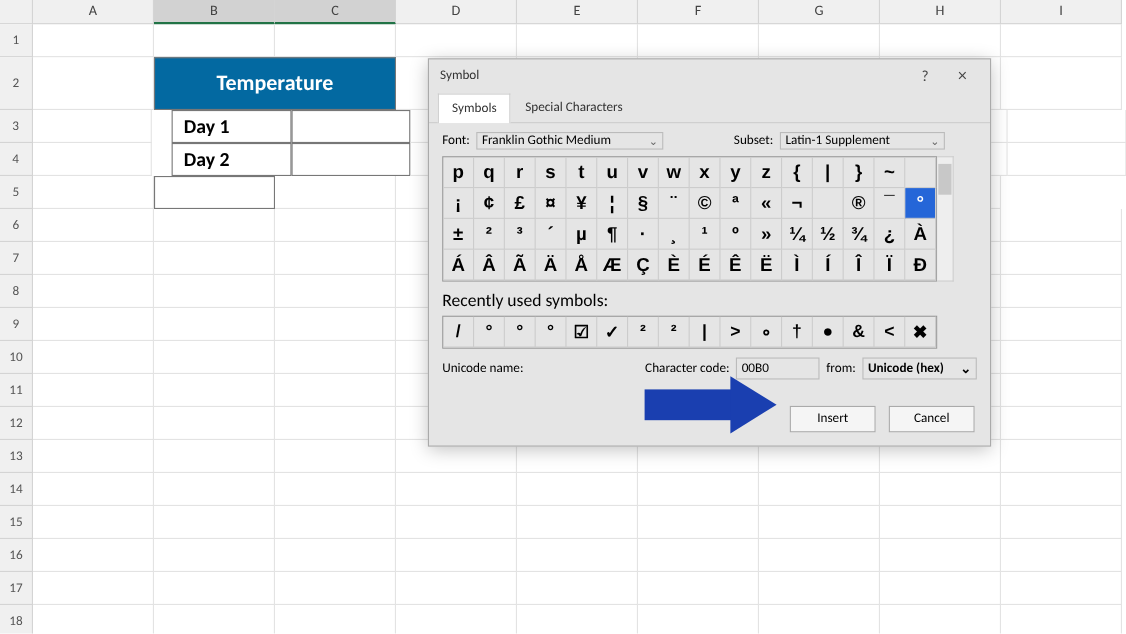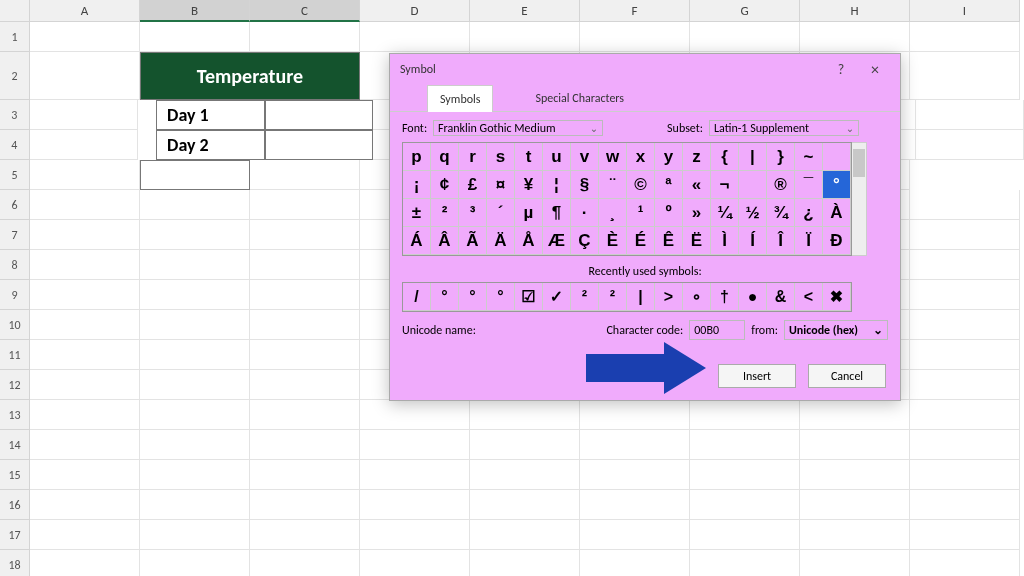--- a/index.html
+++ b/index.html
@@ -9,51 +9,51 @@
   .sheet { position: absolute; top: 0; left: 0; width: 1024px; }
   .col-headers { display: flex; height: 22px; }
   .corner { width: 30px; border-right: 1px solid #d4d4d4; border-bottom: 1px solid #d4d4d4; background: #f0f0f0; }
   .col-h { width: 110px; text-align: center; font-size: 13px; color: #444; border-right: 1px solid #d4d4d4; border-bottom: 1px solid #d4d4d4; background: #f0f0f0; line-height: 22px; }
   .col-h.sel { background: #d2d2d2; border-bottom: 2px solid #217346; }
   .rows { }
   .row { display: flex; height: 30px; }
   .row.h2 { height: 48px; }
   .row-h { width: 30px; text-align: center; font-size: 12px; color: #555; border-right: 1px solid #d4d4d4; border-bottom: 1px solid #d4d4d4; background: #f0f0f0; display:flex; align-items:center; justify-content:center; }
   .cell { width: 110px; border-right: 1px solid #e3e3e3; border-bottom: 1px solid #e3e3e3; display:flex; align-items:center; padding: 0 6px; font-size: 15px; }
-  .temp-hdr { background: #14532d; color: #fff; font-weight: bold; border: 1px solid #777; justify-content:center; font-size: 20px; }
+  .temp-hdr { background: #0369a1; color: #fff; font-weight: bold; border: 1px solid #777; justify-content:center; font-size: 20px; }
   .day-cell { border: 1px solid #777; font-weight: bold; font-size: 18px; padding-left: 10px; margin-left: 18px; }
   .day-val { border: 1px solid #777; }
 
   
-  .dlg { position: absolute; left: 389px; top: 53px; width: 512px; background: #f0abfc; border: 1px solid #aaa; box-shadow: 0 3px 16px rgba(0,0,0,0.25); }
+  .dlg { position: absolute; left: 389px; top: 53px; width: 512px; background: #e5e5e5; border: 1px solid #aaa; box-shadow: 0 3px 16px rgba(0,0,0,0.25); }
   .dlg-title { height: 30px; display:flex; align-items:center; padding: 0 8px 0 10px; font-size: 12px; color:#333; }
   .dlg-title .spacer { flex:1; }
   .dlg-title .help, .dlg-title .close { width: 34px; text-align:center; font-size:14px; color:#444; cursor:pointer; }
   .dlg-title .close { font-size:16px; }
   .dlg-tabs { display:flex; gap:0; border-bottom: 1px solid #ccc; padding: 0 8px; }
-  .dlg-tab { font-size: 12px; padding: 6px 12px; border: 1px solid transparent; border-bottom:none; color:#333;margin-left:29px; }
+  .dlg-tab { font-size: 12px; padding: 6px 12px; border: 1px solid transparent; border-bottom:none; color:#333; }
   .dlg-tab.active { border-color: #ccc; background:#fff; position:relative; top:1px; }
   .dlg-body { padding: 8px 12px 12px 12px; }
   .row-ctl { display:flex; align-items:center; gap:6px; margin-bottom:6px; font-size:12px; }
   .row-ctl .lbl { white-space:nowrap; }
   .row-ctl .sel { flex:1; display:flex; align-items:center; border:1px solid #bbb; height:16px; padding:0 4px; font-size:12px; justify-content:space-between; }
   .row-ctl .sel .chev { font-size:10px; color:#666; }
   .row-ctl .gap { width: 52px; }
   .sym-grid-wrap { display:flex; gap:0; }
   .sym-grid { display:grid; grid-template-columns: repeat(16, 28px); grid-auto-rows: 28px; border:1px solid #999; }
   .sym-c { border-right:1px solid #ccc; border-bottom:1px solid #ccc; display:flex; align-items:center; justify-content:center; font-size:17px; font-family: "Franklin Gothic Medium", Arial, sans-serif; font-weight:600; cursor:pointer; }
   .sym-c.sel { background:#2566d8; color:#fff; }
   .sym-scroll { width:15px; background:#eee; border:1px solid #ccc; border-left:none; position:relative; }
   .sym-scroll .thumb { position:absolute; top:6px; left:1px; right:1px; height:28px; background:#c8c8c8; }
-  .sect-lbl { font-size:12px; margin:8px 0 4px 0;text-align:center; }
+  .sect-lbl { font-size:16px; margin:8px 0 4px 0; }
   .recent { display:grid; grid-template-columns: repeat(16, 28px); grid-auto-rows: 28px; border:1px solid #999; width: calc(16*28px + 2px); }
   .recent .sym-c { font-size:16px; }
   .uni-row { display:flex; align-items:center; gap:6px; font-size:12px; margin-top:8px; }
   .uni-row .left { flex:1; display:flex; flex-direction:row; gap:2px; }
-  .uni-row .cc-input { border:1px solid #bbb; height:20px; width:56px; padding:0 4px; display:flex; align-items:center; }
+  .uni-row .cc-input { border:1px solid #bbb; height:20px; width:76px; padding:0 4px; display:flex; align-items:center; }
   .uni-row .from-sel { border:1px solid #bbb; height:20px; width:104px; padding:0 4px; display:flex; align-items:center; justify-content:space-between;font-weight:bold; }
   .dlg-btns { display:flex; justify-content:flex-end; gap:12px; padding: 12px 14px; }
   .btn { min-width:78px; height:24px; border:1px solid #aaa; background:#f5f5f5; font-size:12px; cursor:pointer; }
 
   
   .arrow { position:absolute; left:586px; top:342px; pointer-events:none; }
   .arrow .shaft { width:80px; height:28px; background:#1a3fb0; position:absolute; top:12px; left:0; }
   .arrow .head { width:0; height:0; border-top:26px solid transparent; border-bottom:26px solid transparent; border-left:42px solid #1a3fb0; position:absolute; left:78px; top:0; }
 </style>
 </head>

